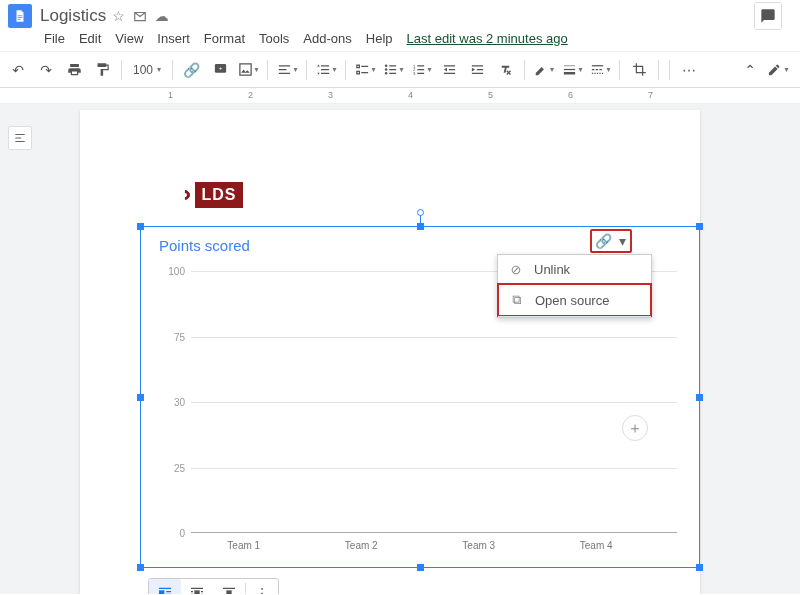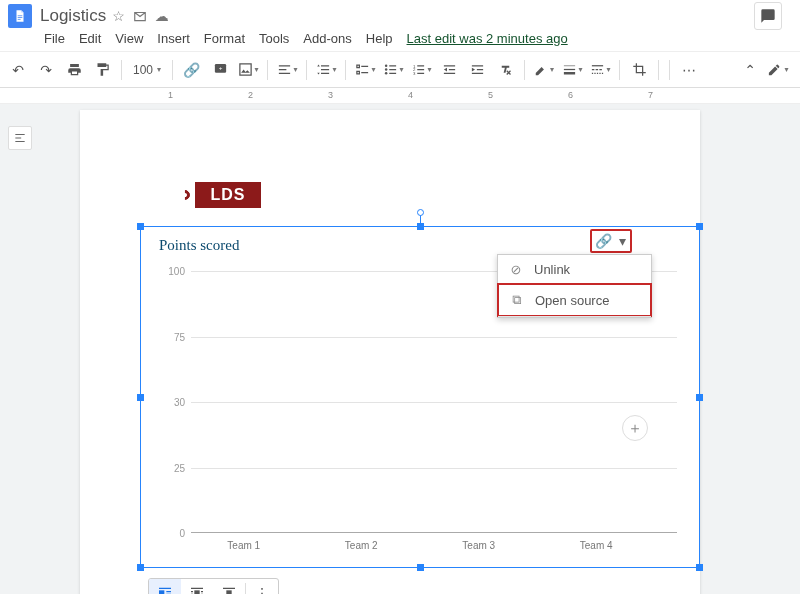--- a/index.html
+++ b/index.html
@@ -30,33 +30,33 @@
   .tb-sep { width:1px; height:20px; background:#ddd; margin:0 3px;}
   .zoom { font-size:12px; color:#555; padding:0 4px; display:flex; align-items:center; gap:2px;}
   .dd::after{content:"▾"; font-size:8px; color:#777; margin-left:2px;}
   .image-options{font-size:13px; color:#555; padding:0 6px;}
   .edit-pen{position:absolute; right:10px;}
   .ruler{height:16px; background:#fff; border-bottom:1px solid #eee; position:relative; font-size:9px; color:#888; padding-left:90px;}
   .ruler span{position:absolute; top:2px;}
   .workspace { background:#f1f3f4; height:490px; position:relative; overflow:hidden;}
   .outline-btn{position:absolute; left:8px; top:22px; width:24px; height:24px; border:1px solid #ddd; background:#fff; border-radius:2px; display:flex; align-items:center; justify-content:center; color:#666;}
   .page{position:absolute; left:80px; top:6px; width:620px; height:500px; background:#fff; box-shadow:0 1px 3px rgba(0,0,0,0.15);}
-  .lds-badge{position:absolute; left:115px; top:72px; width:66px; height:26px; background:#8c1a1a; color:#fff; font-weight:bold; font-size:16px; display:flex; align-items:center; justify-content:center; letter-spacing:1px; font-family:Arial;}
+  .lds-badge{position:absolute; left:115px; top:72px; width:48px; height:26px; background:#8c1a1a; color:#fff; font-weight:bold; font-size:16px; display:flex; align-items:center; justify-content:center; letter-spacing:1px; font-family:Arial;}
   .lds-dot{position:absolute; left:100px; top:80px; width:10px; height:10px; border:3px solid #8c1a1a; border-radius:50%; border-left-color:transparent; border-top-color:transparent; transform:rotate(-45deg);}
   
   .chart-sel{position:absolute; left:60px; top:116px; width:560px; height:342px; border:1.5px solid #2684fc;}
   .handle{position:absolute; width:7px; height:7px; background:#2684fc; }
   .h-tl{left:-4px; top:-4px;} .h-tr{right:-4px; top:-4px;} .h-bl{left:-4px; bottom:-4px;} .h-br{right:-4px; bottom:-4px;}
   .h-tm{left:50%; top:-4px; margin-left:-3px;} .h-bm{left:50%; bottom:-4px; margin-left:-3px;}
   .h-ml{left:-4px; top:50%; margin-top:-3px;} .h-mr{right:-4px; top:50%; margin-top:-3px;}
   .rot{position:absolute; left:50%; top:-18px; width:7px; height:7px; margin-left:-3px; border:1.5px solid #2684fc; background:#fff; border-radius:50%;}
   .rot-line{position:absolute; left:50%; top:-12px; width:1px; height:9px; background:#2684fc;}
   
   .chart{position:absolute; left:12px; top:8px; right:12px; bottom:8px;}
-  .chart-title{font-size:15px; color:#0c4a6e; margin:2px 0 6px 6px;font-family:Liberation Serif, serif;}
+  .chart-title{font-size:15px; color:#3b82f6; margin:2px 0 6px 6px;}
   .plot{position:absolute; left:38px; right:10px; top:36px; bottom:26px;}
   .yaxis{position:absolute; left:0; top:36px; bottom:26px; width:36px;}
   .ylab{position:absolute; right:4px; font-size:10px; color:#999; transform:translateY(-50%);}
   .grid{position:absolute; left:0; right:0; height:1px; background:#e3e3e3;}
   .baseline{position:absolute; left:0; right:0; bottom:0; height:1px; background:#aaa;}
   .bars{position:absolute; left:0; right:0; top:0; bottom:0;}
   .group{position:absolute; bottom:0; width:22%; }
   .bar{position:absolute; bottom:0; width:34px;}
   .bar.a{background:#5b8fd6; left:10px;}
   .bar.b{background:#1f3a63; left:46px;}

